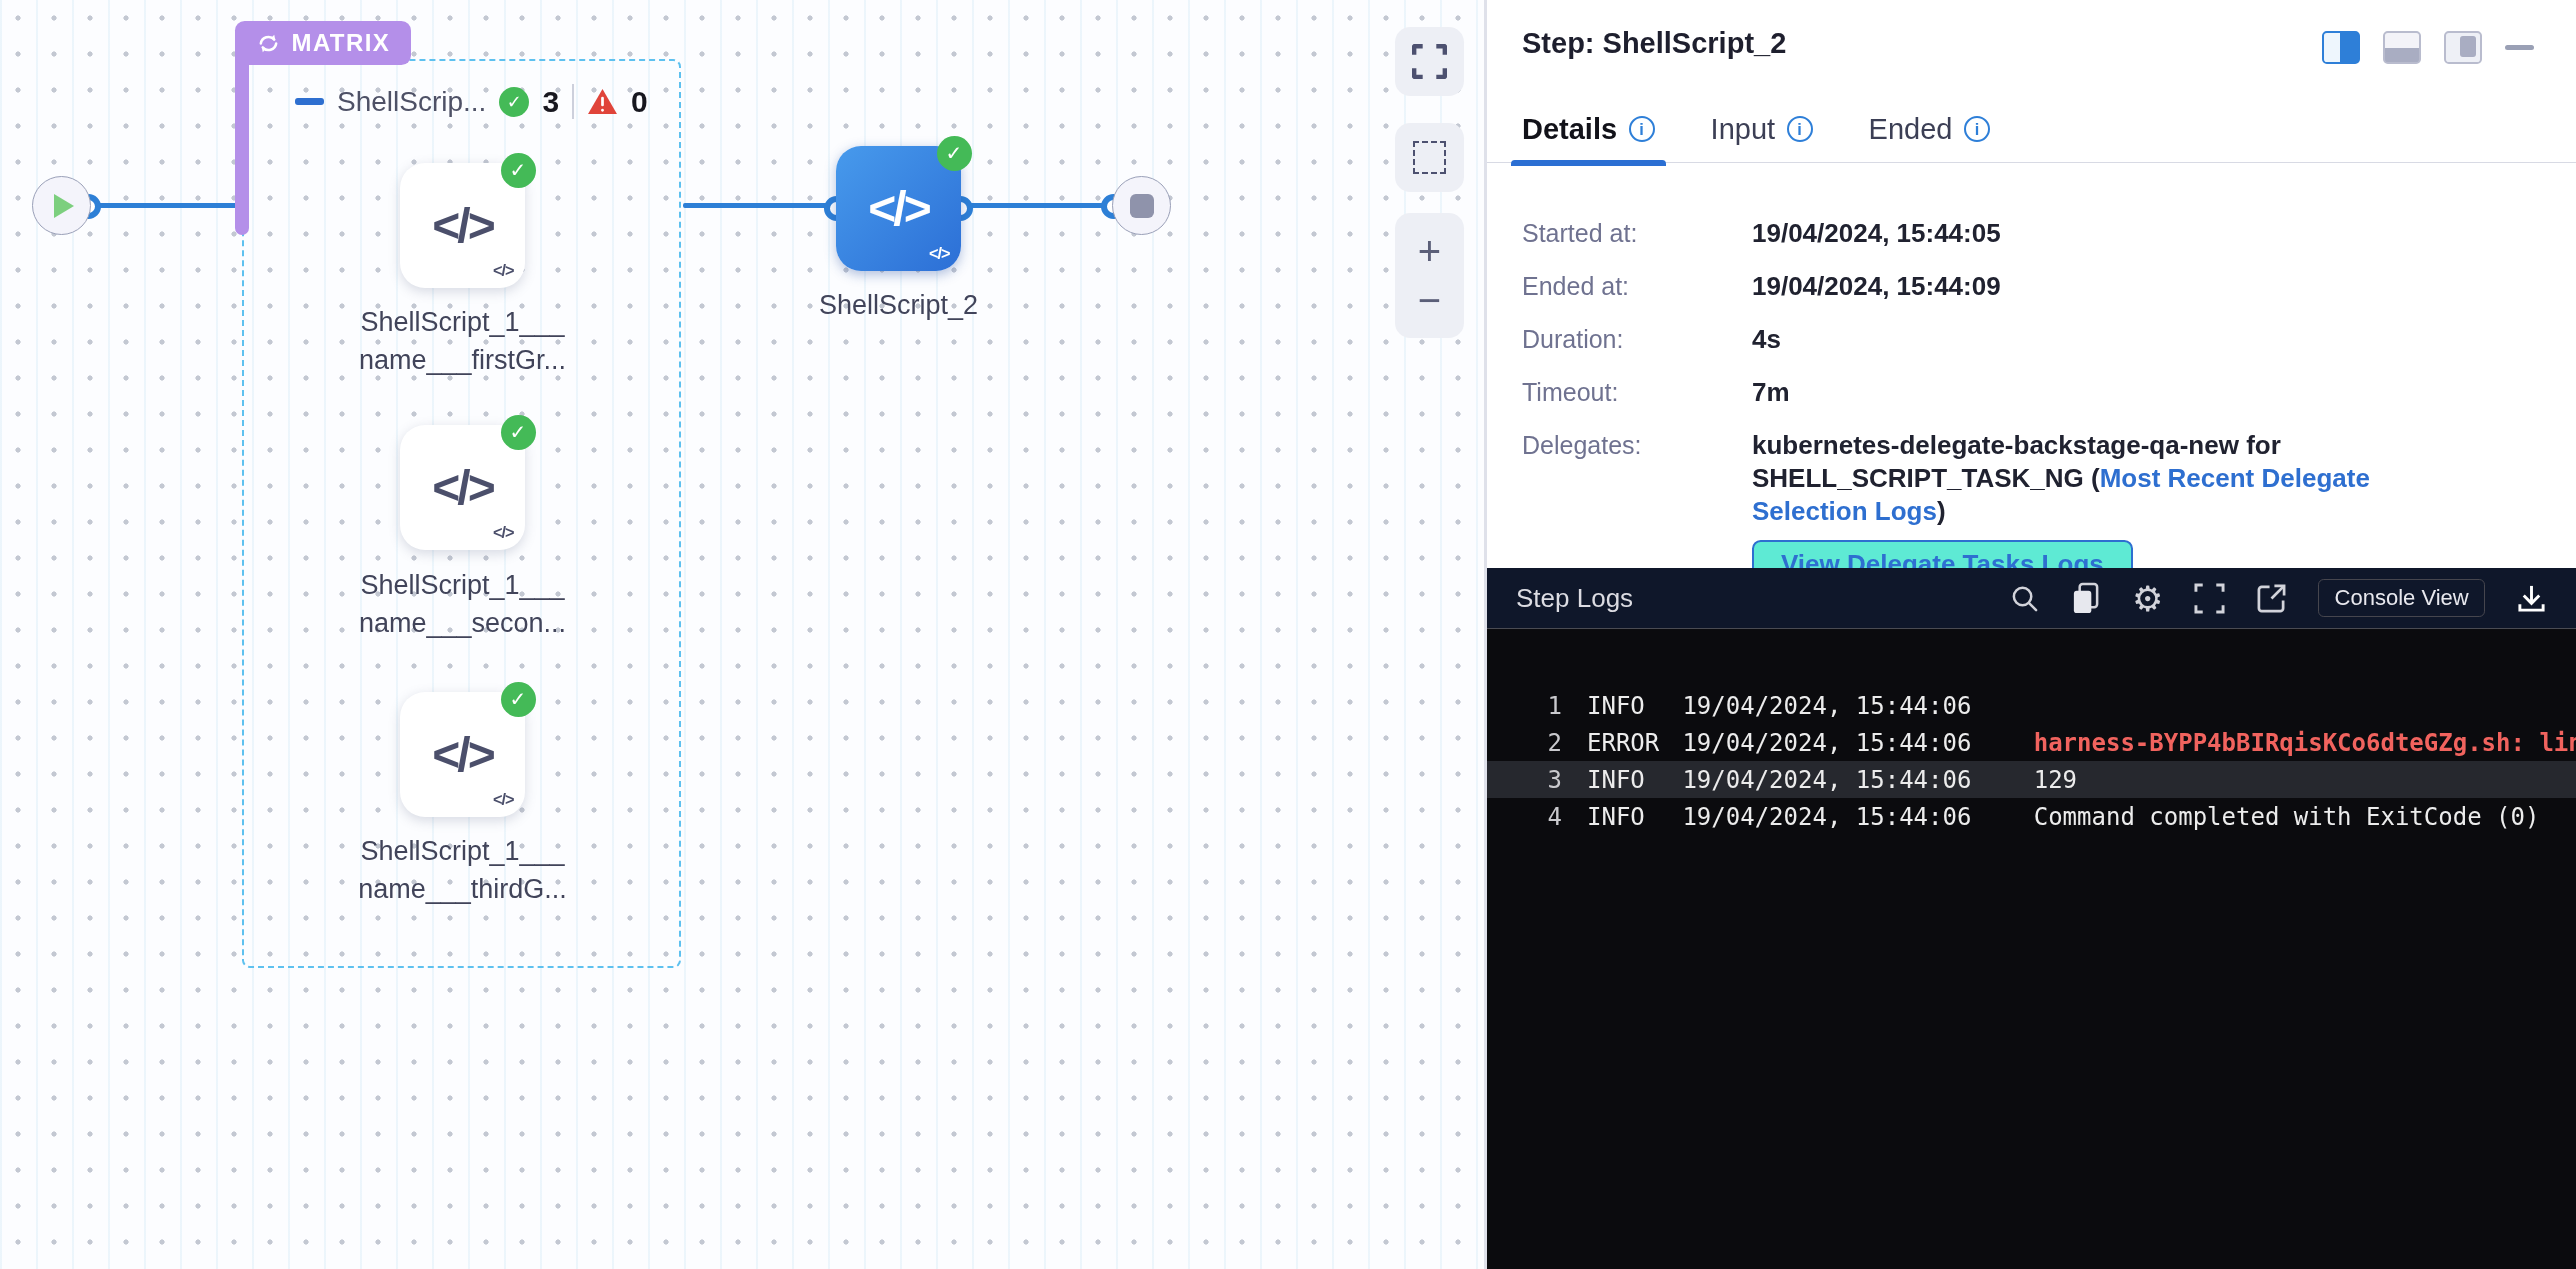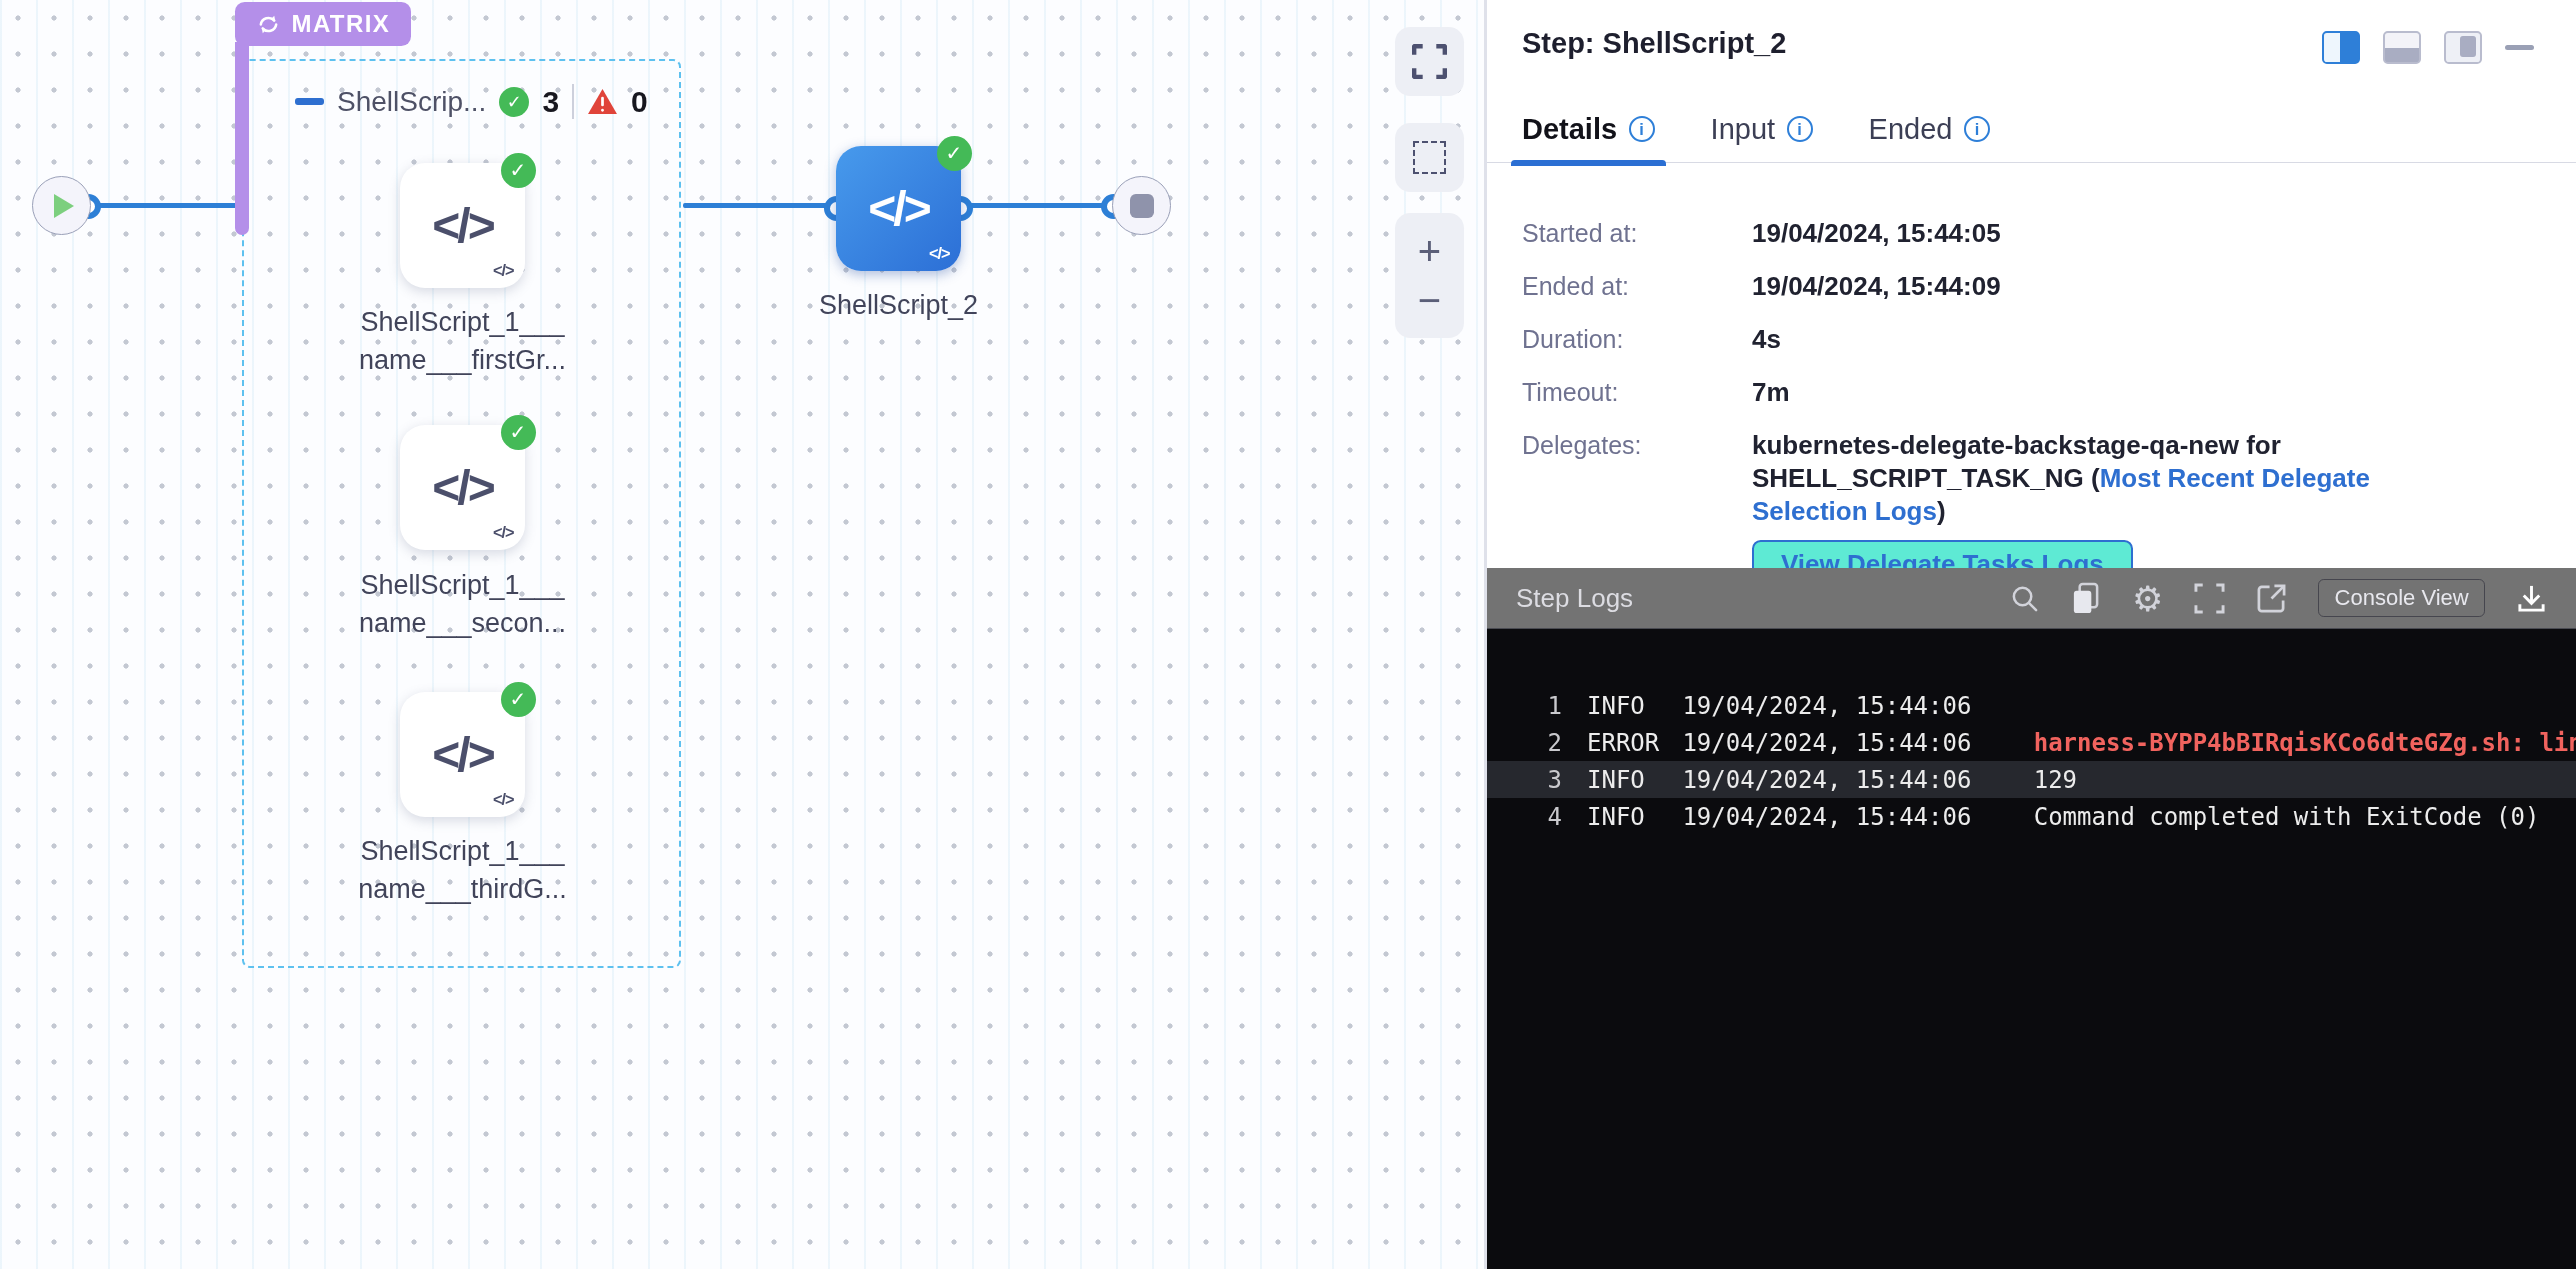--- a/index.html
+++ b/index.html
@@ -18,21 +18,21 @@
   .canvas-divider { position: absolute; left: 1484px; top: 0; width: 2.9px; height: 1270px; background: #dfe1ea; }
 
   .edge { position: absolute; height: 4.8px; background: #2d7fd6; border-radius: 1.9px; }
   .donut { position: absolute; width: 25px; height: 25px; border-radius: 50%; background: #ffffff; border: 6.7px solid #2d7fd6; }
 
   .terminal-node { position: absolute; width: 59px; height: 59px; border-radius: 50%;
     background: #f4f4fb; border: 1.9px solid #9aa0b8; display: flex; align-items: center; justify-content: center; }
   .play-tri { width: 0; height: 0; border-top: 12.5px solid transparent; border-bottom: 12.5px solid transparent; border-left: 20px solid #7ccf7e; margin-left: 5.8px; }
   .stop-sq { width: 24px; height: 24px; border-radius: 5.8px; background: #8f93ab; }
 
-  .matrix-tag { position: absolute; left: 235px; top: 2px; height: 44px; padding: 0 21px;
+  .matrix-tag { position: absolute; left: 235px; top: 21px; height: 44px; padding: 0 21px;
     background: #b48fe9; border-radius: 9.6px; display: flex; align-items: center; gap: 10.5px;
     color: #fff; font-size: 24px; font-weight: 600; letter-spacing: 1.4px; z-index: 3; }
   .matrix-strip { position: absolute; left: 235px; top: 42px; width: 14.4px; height: 193px; background: #b48fe9; border-radius: 0 0 7.7px 7.7px; z-index: 2; }
   .matrix-box { position: absolute; left: 242px; top: 59px; width: 439px; height: 909px;
     border: 2.9px dashed #5ec1ef; border-radius: 7.7px; }
 
   .matrix-header { position: absolute; left: 295px; top: 84px; display: flex; align-items: center; gap: 13px; z-index: 4; }
   .collapse-bar { width: 29px; height: 6.7px; background: #2e6fd0; border-radius: 2.9px; cursor: pointer; }
   .matrix-title { font-size: 28px; color: #4e5166; }
   .check-badge-sm { width: 30px; height: 30px; border-radius: 50%; background: #44ba57; color: #fff;
@@ -83,21 +83,21 @@
   .detail-row { display: flex; margin-bottom: 20px; margin-top: 12px; }
   .detail-label { width: 230px; font-size: 25px; color: #6f7290; padding-top: 1.9px; }
   .detail-value { font-size: 26px; font-weight: 700; color: #202230; line-height: 33px; max-width: 671px; }
   .link-blue { color: #2e6fd0; font-weight: 700; cursor: pointer; }
   .delegate-btn { margin-left: 230px; margin-top: 11.5px; display: inline-block; background: #5eead4;
     border: 2.9px solid #2e6fd0; border-radius: 8.6px; color: #2e6fd0; font-size: 26px; font-weight: 600;
     padding: 7.7px 27px; cursor: pointer; font-family: inherit; }
 
   
   .logs { position: absolute; left: 1487px; top: 568px; width: 1089px; height: 702px; background: #0b0b0e; overflow: hidden; }
-  .logs-header { height: 61px; display: flex; align-items: center; padding: 0 29px; border-bottom: 1.9px solid #4a4b52; background: #737373; }
+  .logs-header { height: 61px; display: flex; align-items: center; padding: 0 29px; border-bottom: 1.9px solid #4a4b52; background: #0f172a; }
   .logs-title { font-size: 26px; color: #dcdce2; flex: 1; }
   .logs-icons { display: flex; align-items: center; gap: 31px; }
   .licon { cursor: pointer; display: flex; align-items: center; justify-content: center; }
   .gear-glyph { font-size: 35px; color: #d2d3da; line-height: 35px; }
   .console-btn { border: 1.9px solid #46464e; border-radius: 5.8px; padding: 4.8px 15.3px; font-size: 22px; color: #e8e8ee; cursor: pointer; white-space: nowrap; }
 
   .logs-body { padding-top: 58px; font-family: "DejaVu Sans Mono", "Liberation Mono", monospace; font-size: 24px; }
   .log-row { display: flex; height: 37px; align-items: center; padding-left: 42px; color: #ececec; cursor: pointer; }
   .log-row.hl { background: #26282e; }
   .log-num { width: 33px; text-align: right; margin-right: 25px; color: #c9c9cd; flex: none; }

